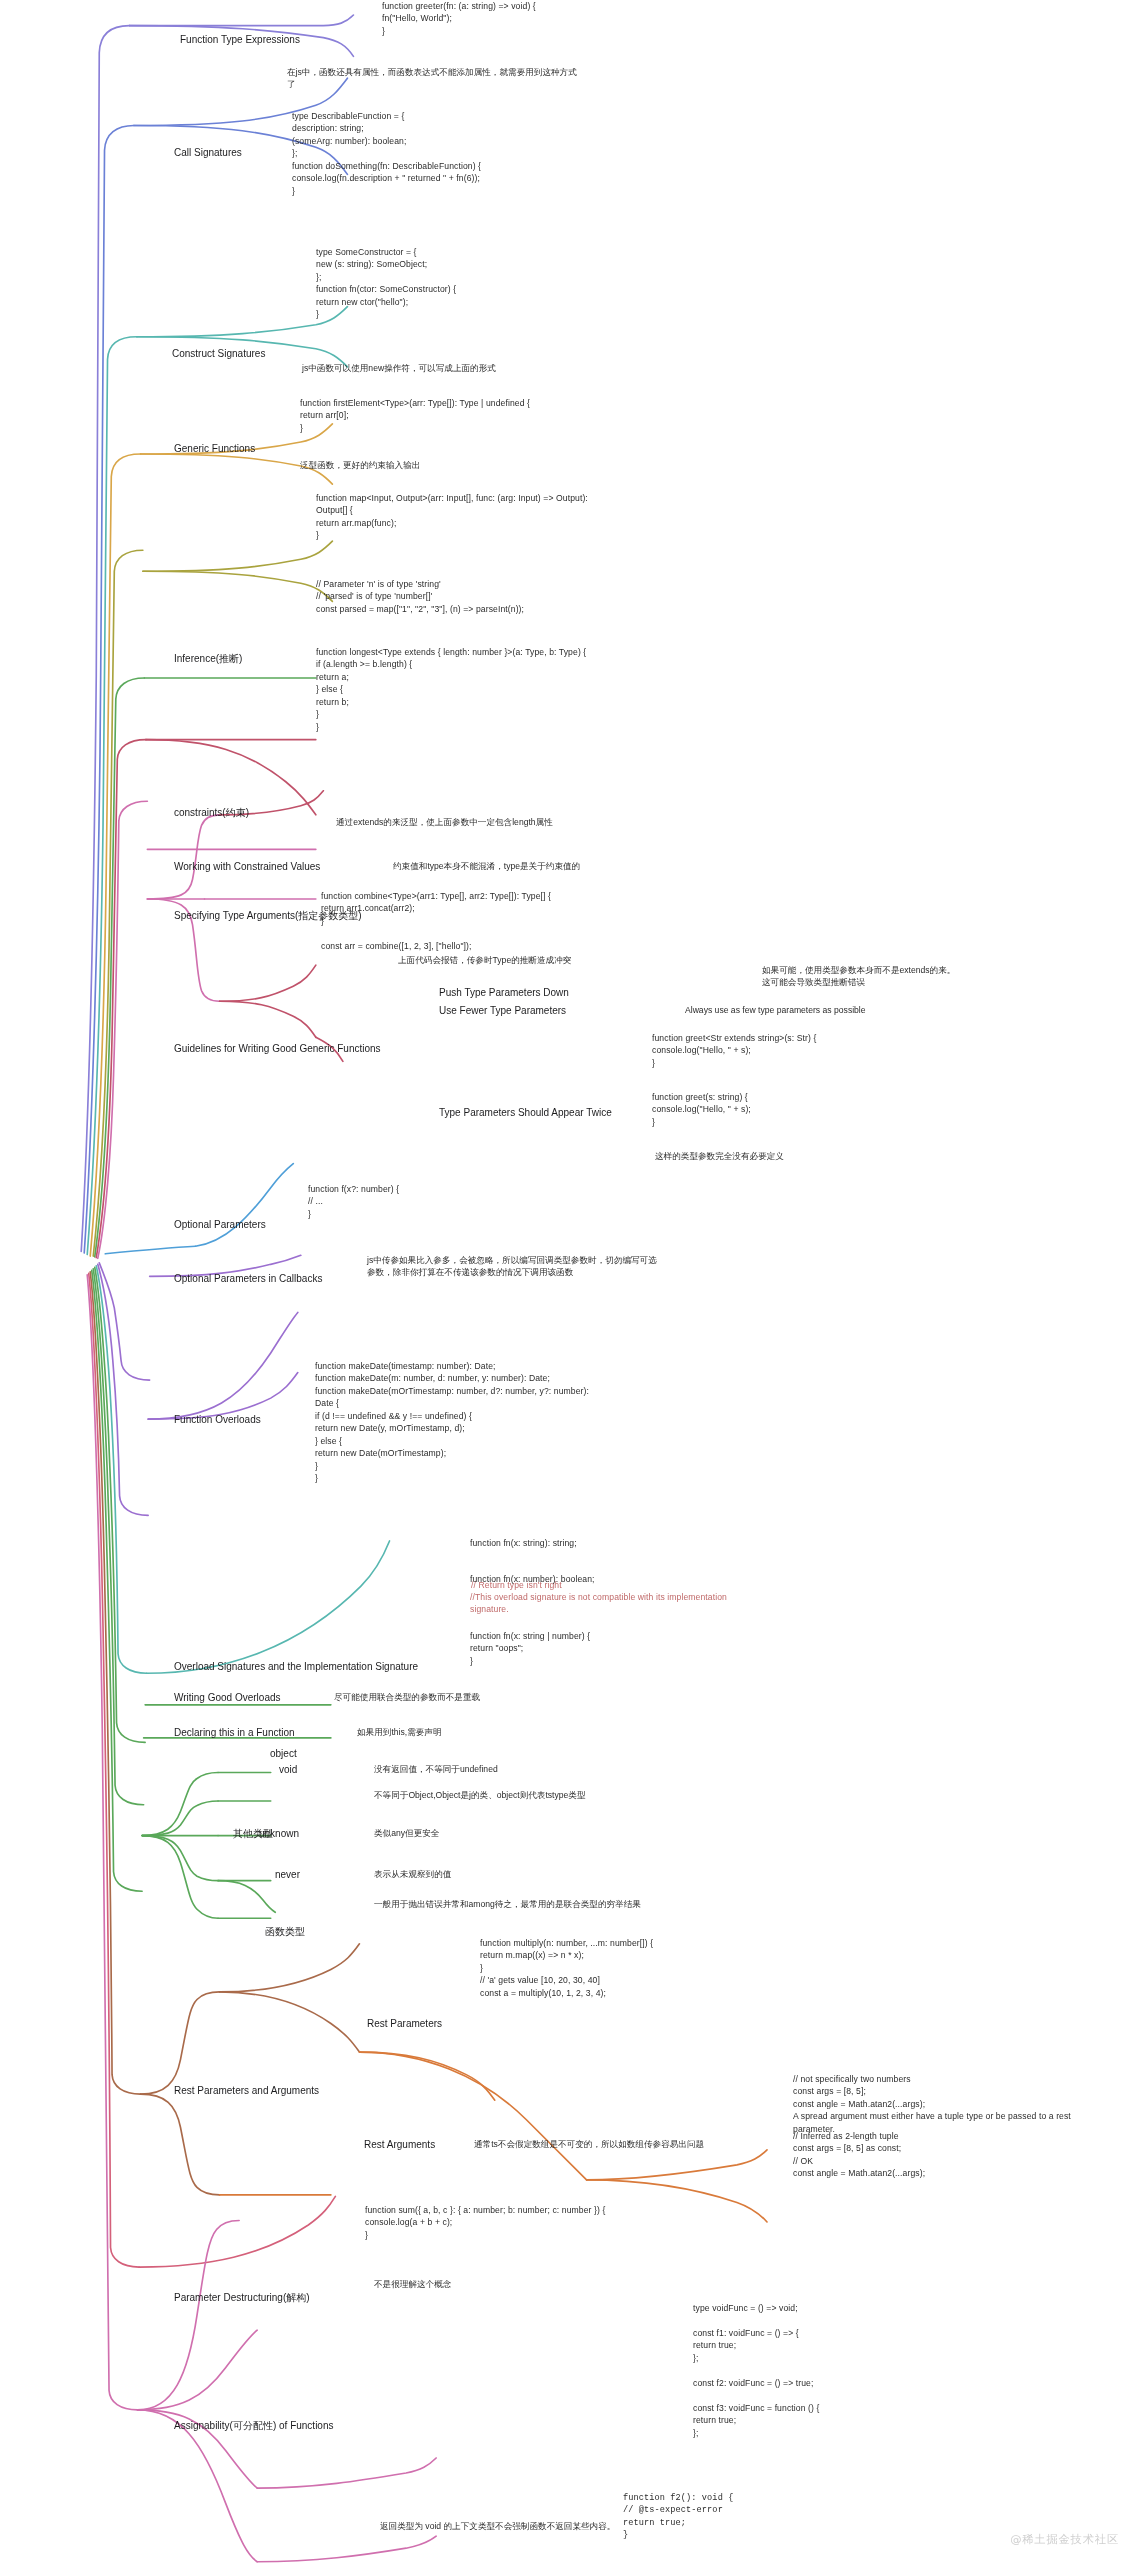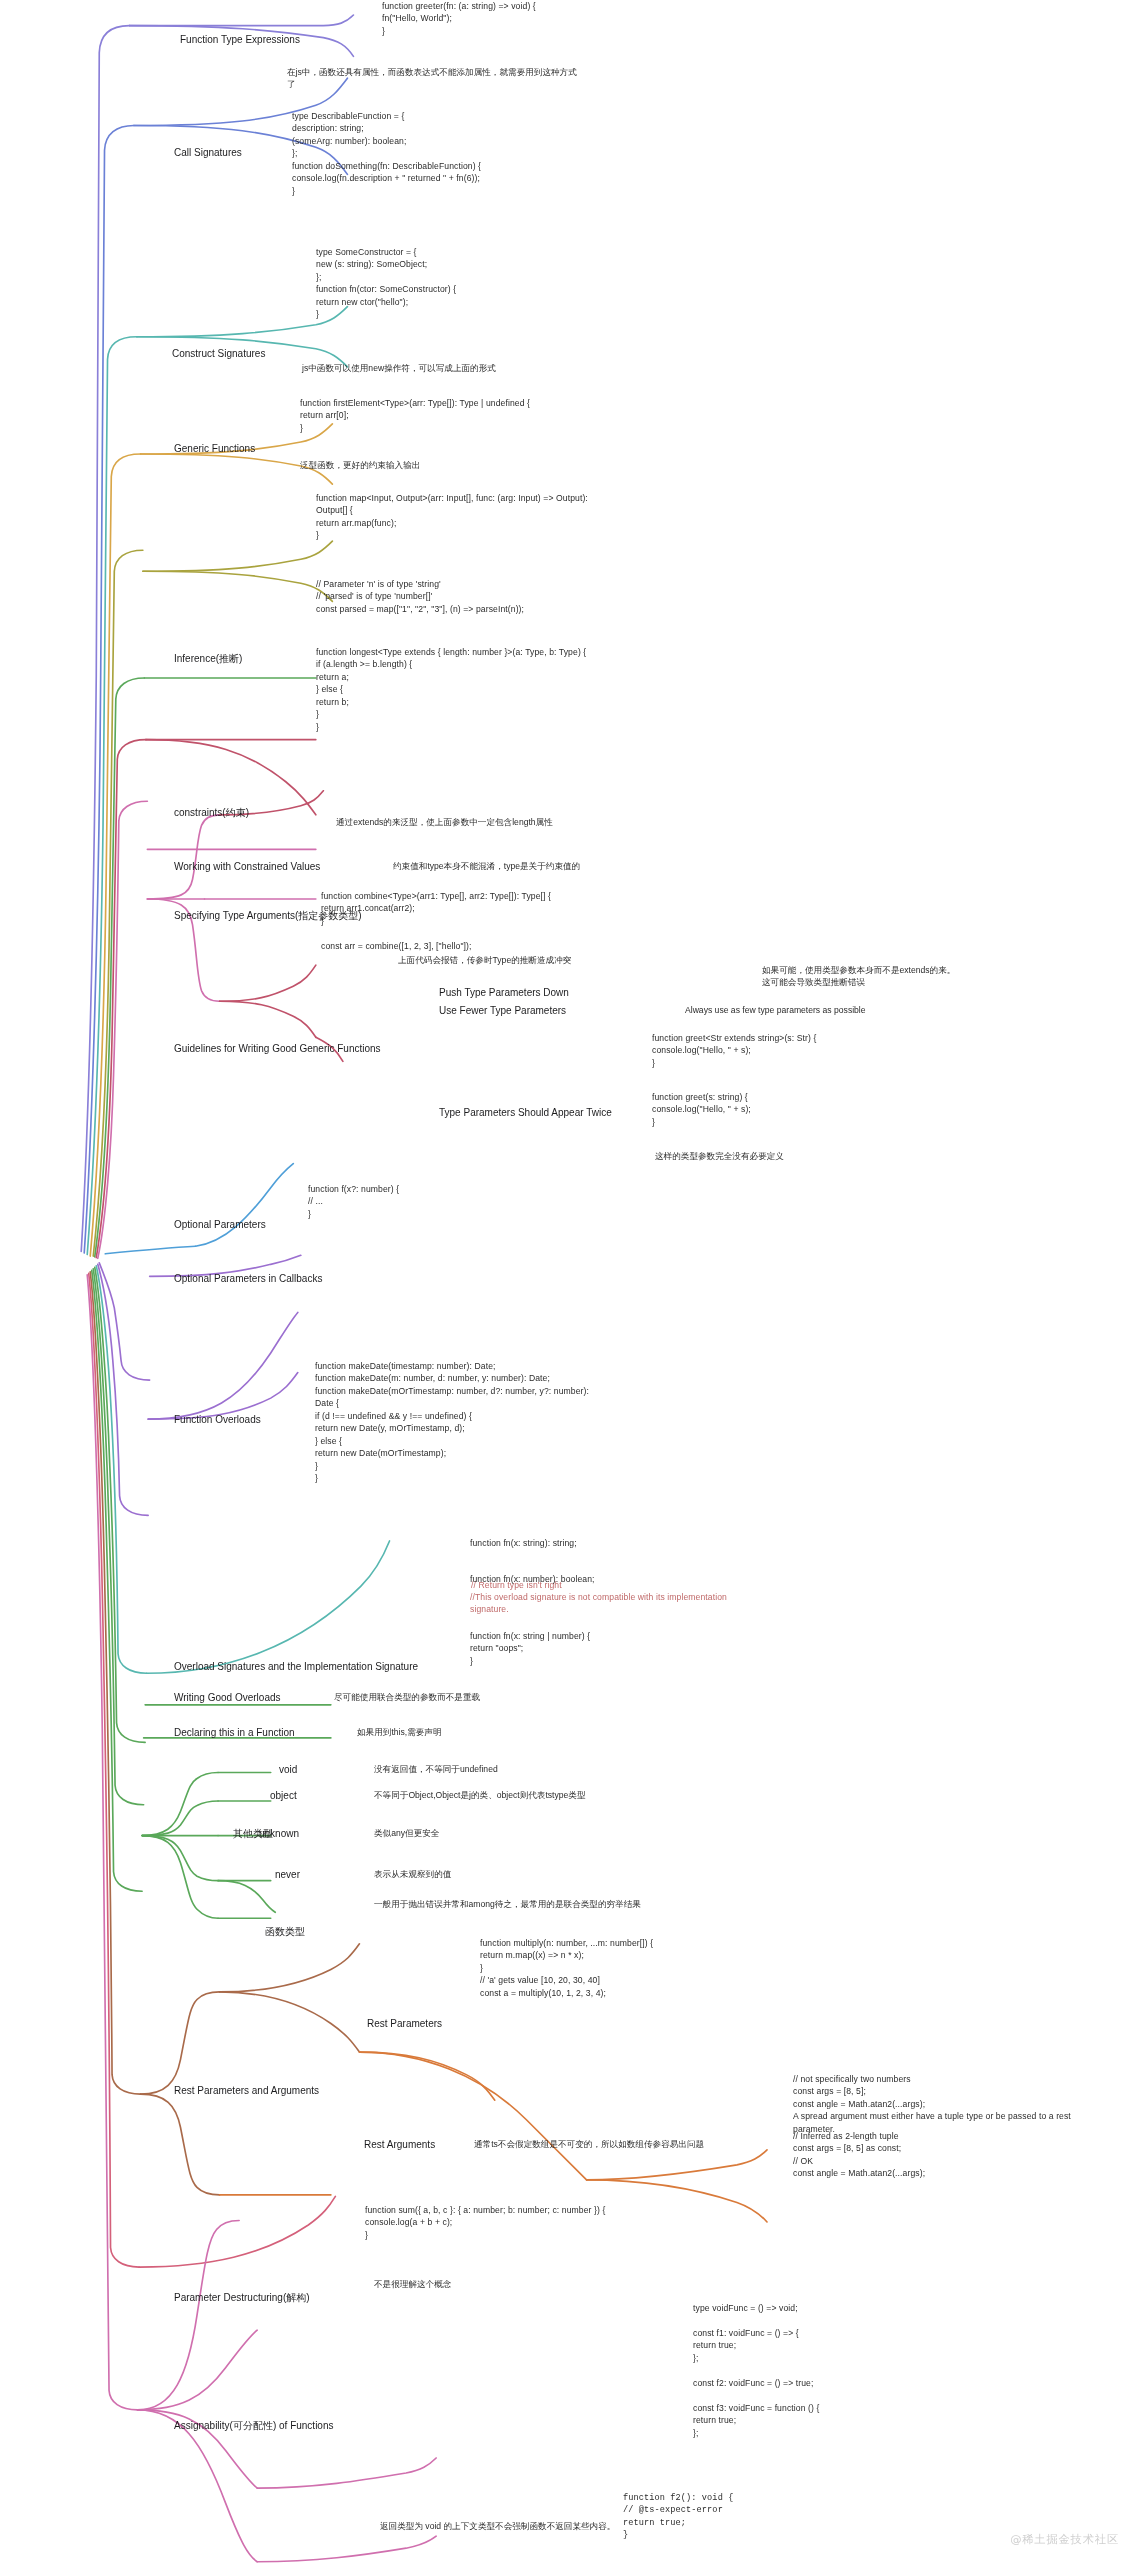--- a/index.html
+++ b/index.html
@@ -210,20 +210,22 @@
   console.log("Hello, " + s);
 }</div>
   <div class="node note" style="left: 655px; top: 1150px; width: 426px;">这样的类型参数完全没有必要定义</div>
 
   <div class="node topic" style="left: 174px; top: 1218px;">Optional Parameters</div>
   <div class="node code" style="left: 308px; top: 1183px; width: 426px;">function f(x?: number) {
   // ...
 }</div>
 
   <div class="node topic" style="left: 174px; top: 1272px;">Optional Parameters in Callbacks</div>
+  <div class="node note" style="left: 367px; top: 1254px; width: 606px;">js中传参如果比入参多，会被忽略，所以编写回调类型参数时，切勿编写可选
+参数，除非你打算在不传递该参数的情况下调用该函数</div>
 
   <div class="node topic" style="left: 174px; top: 1413px;">Function Overloads</div>
   <div class="node code" style="left: 315px; top: 1360px; width: 623px;">function makeDate(timestamp: number): Date;
 function makeDate(m: number, d: number, y: number): Date;
 function makeDate(mOrTimestamp: number, d?: number, y?: number):
 Date {
   if (d !== undefined &amp;&amp; y !== undefined) {
     return new Date(y, mOrTimestamp, d);
   } else {
     return new Date(mOrTimestamp);
@@ -242,21 +244,21 @@
 
   <div class="node topic" style="left: 174px; top: 1691px;">Writing Good Overloads</div>
   <div class="node note" style="left: 334px; top: 1691px; width: 492px;">尽可能使用联合类型的参数而不是重载</div>
 
   <div class="node topic" style="left: 174px; top: 1726px;">Declaring this in a Function</div>
   <div class="node note" style="left: 357px; top: 1726px; width: 393px;">如果用到this,需要声明</div>
 
   <div class="node topic" style="left: 233px; top: 1827px;">其他类型</div>
   <div class="node topic" style="left: 279px; top: 1763px;">void</div>
   <div class="node note" style="left: 374px; top: 1763px; width: 393px;">没有返回值，不等同于undefined</div>
-  <div class="node topic" style="left: 270px; top: 1789px;">object</div>
+  <div class="node topic" style="left: 270px; top: 1747px;">object</div>
   <div class="node note" style="left: 374px; top: 1789px; width: 492px;">不等同于Object,Object是j的类、object则代表tstype类型</div>
   <div class="node topic" style="left: 259px; top: 1827px;">unknown</div>
   <div class="node note" style="left: 374px; top: 1827px; width: 361px;">类似any但更安全</div>
   <div class="node topic" style="left: 275px; top: 1868px;">never</div>
   <div class="node note" style="left: 374px; top: 1868px; width: 361px;">表示从未观察到的值</div>
   <div class="node note" style="left: 374px; top: 1898px; width: 541px;">一般用于抛出错误并常和among待之，最常用的是联合类型的穷举结果</div>
   <div class="node topic" style="left: 265px; top: 1925px;">函数类型</div>
   <div class="node note" style="left: 374px; top: 1925px; width: 328px;"></div>
 
   <div class="node topic" style="left: 174px; top: 2084px;">Rest Parameters and Arguments</div>

